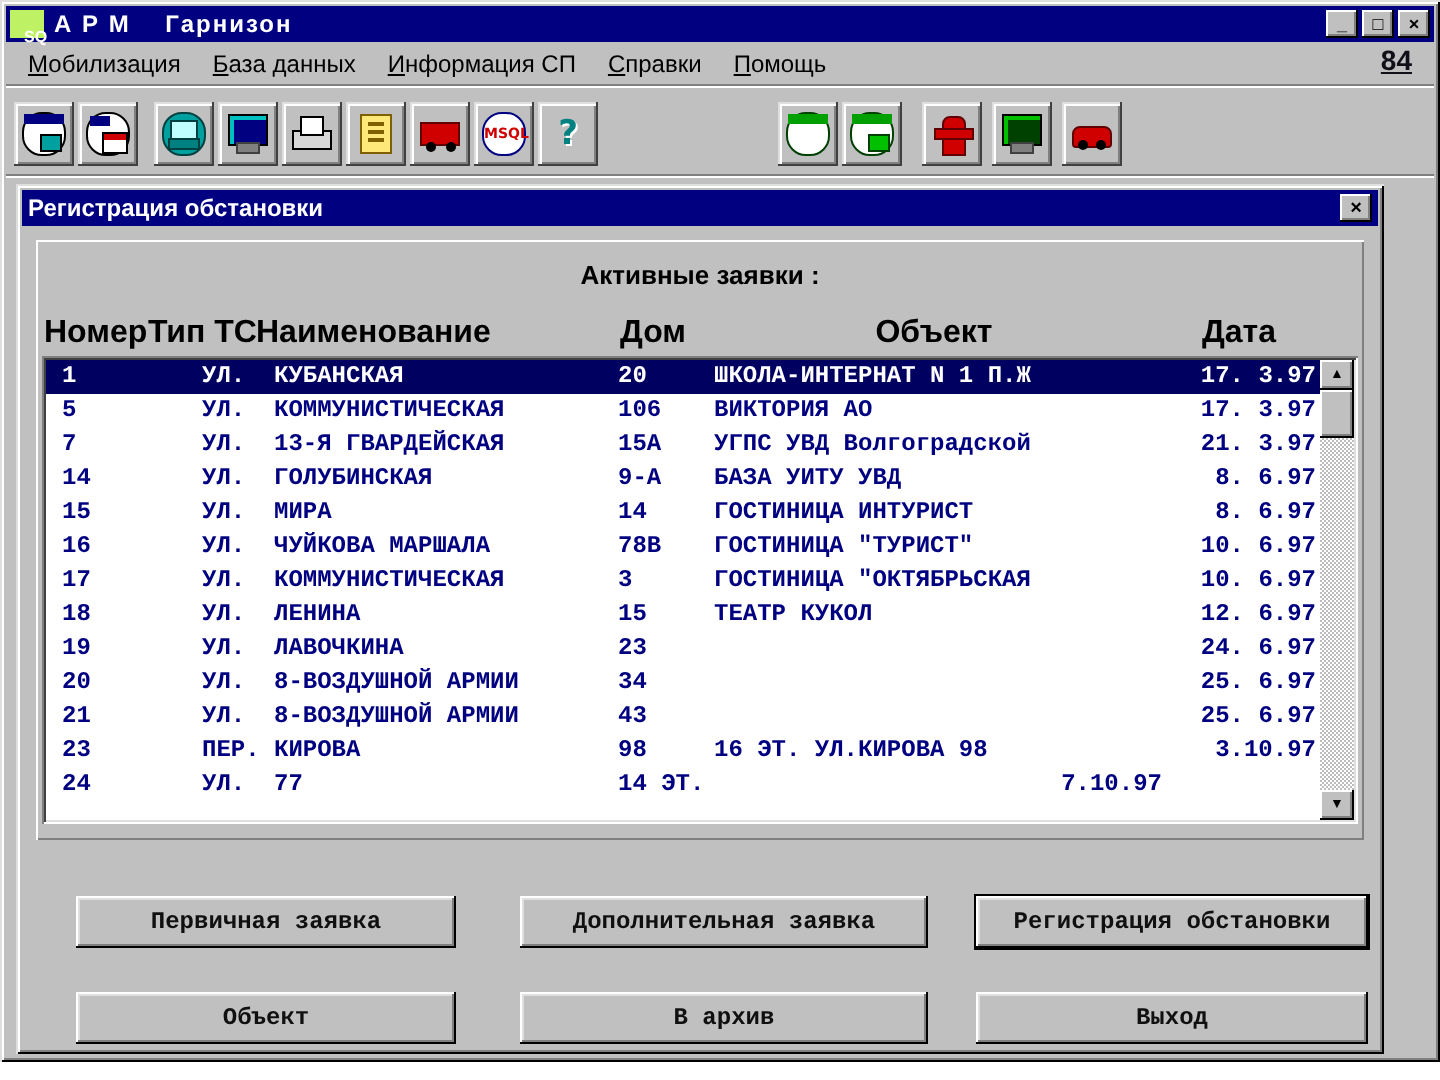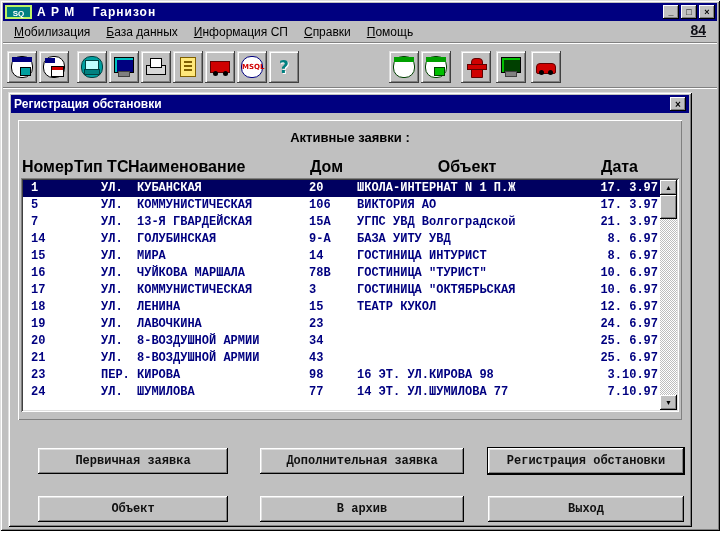--- a/index.html
+++ b/index.html
@@ -6,22 +6,22 @@
   html,body { width:720px; height:540px; }
   body { background:#ffffff; font-family:"Liberation Sans",sans-serif; position:relative; overflow:hidden; }
 
   
   .window { position:absolute; left:0; top:0; width:720px; height:531px; background:#c0c0c0;
     box-shadow: inset 1px 1px 0 #dfdfdf, inset -1px -1px 0 #000,
                 inset 2px 2px 0 #fff, inset -2px -2px 0 #808080; }
 
   .titlebar { position:absolute; left:3px; top:3px; right:3px; height:18px; background:#000080;
     display:flex; align-items:center; padding:0 2px; }
-  .app-icon { width:27px; height:14px; background:#008080; color:#fff; font-size:8px; font-weight:bold;
-    text-align:center; line-height:13px; margin-right:5px; border:2px solid #bef264; flex:0 0 auto; }
+  .app-icon { width:17px; height:14px; background:#008080; color:#fff; font-size:8px; font-weight:bold;
+    text-align:center; line-height:13px; margin-right:5px; border:7px solid #bef264; flex:0 0 auto; }
   .title { color:#fff; font-weight:bold; font-size:12px; letter-spacing:1px; white-space:pre;text-align:center; }
   .winbtns { margin-left:auto; display:flex; gap:2px; }
   .winbtn { width:16px; height:14px; background:#c0c0c0; border:none; padding:0; font-size:9px;
     line-height:13px; font-weight:bold; color:#000; text-align:center; cursor:default;
     box-shadow: inset -1px -1px 0 #000, inset 1px 1px 0 #fff, inset -2px -2px 0 #808080; }
 
   .badge { position:absolute; top:22px; right:14px; font-weight:bold; font-size:14px; color:#101018;
     text-decoration:underline; }
 
   .menubar { position:absolute; left:3px; top:22px; right:3px; height:21px; display:flex; align-items:center;
@@ -318,21 +318,20 @@
               <span class="cell c-num">23</span>
               <span class="cell c-type">ПЕР.</span>
               <span class="cell c-name">КИРОВА</span>
               <span class="cell c-house">98</span>
               <span class="cell c-object">16 ЭТ. УЛ.КИРОВА 98</span>
               <span class="cell c-date">3.10.97</span>
             </div>
             <div class="trow">
               <span class="cell c-num">24</span>
               <span class="cell c-type">УЛ.</span>
-              <span class="cell c-name">ШУМИЛОВА</span>
               <span class="cell c-house">77</span>
               <span class="cell c-object">14 ЭТ. УЛ.ШУМИЛОВА 77</span>
               <span class="cell c-date">7.10.97</span>
             </div>
           </div>
         <div class="scrollbar">
           <button class="sb-btn up">▲</button>
           <div class="sb-thumb"></div>
           <button class="sb-btn down">▼</button>
         </div>

